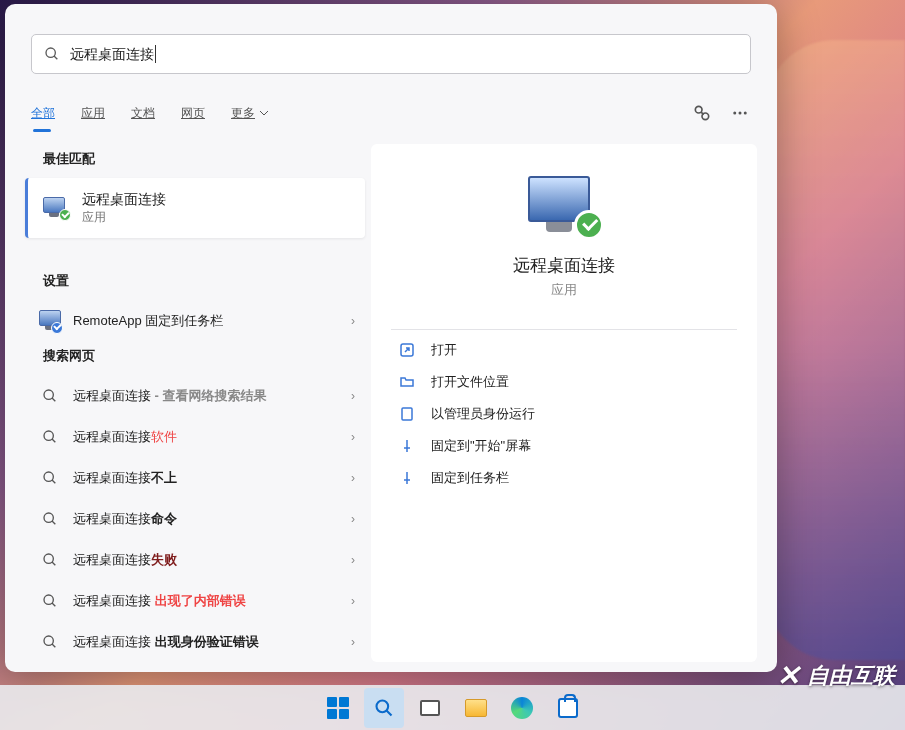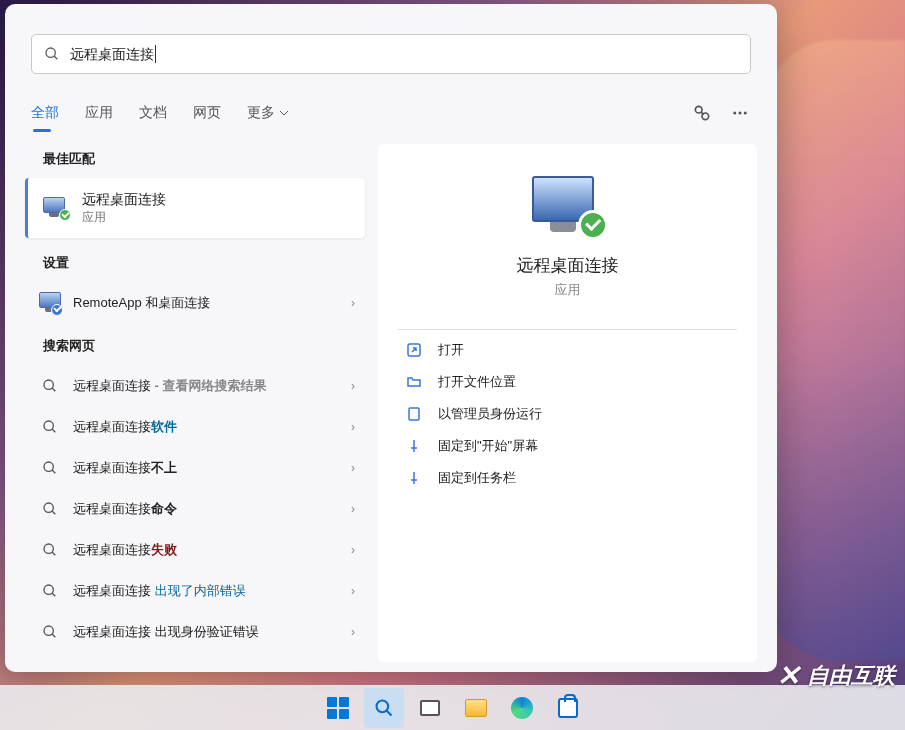--- a/index.html
+++ b/index.html
@@ -50,31 +50,31 @@
 .search-box .query {
   margin-left:10px; font-size:14px; color:#222;
   border-right: 1px solid #333; padding-right:1px; line-height:18px;
 }
 .tabs-row {
   display:flex; align-items:center;
   padding: 0 26px; margin-top: 22px; gap: 26px;
   position:relative;
   height: 34px;
 }
-.tab { font-size:14px; color:#555; cursor:pointer; padding:2px 0; }
+.tab { font-size:12px; color:#555; cursor:pointer; padding:2px 0;text-decoration:underline; }
 .tab.active { color:#2173d9; font-weight:500; position:relative; }
 .tab.active::after {
   content:""; position:absolute; left:2px; bottom:-8px;
   width:18px; height:3px; background:#2173d9; border-radius:2px;
 }
 .tab.more { display:flex;align-items:center;gap:4px; }
 .tab.more svg { width:10px;height:10px; }
 .tabs-right { margin-left:auto; display:flex; gap:16px; color:#555; }
 .tabs-right .iconbtn { width:22px;height:22px;display:flex;align-items:center;justify-content:center;cursor:pointer; }
-.body-row { display:flex; flex:1; overflow:hidden; padding: 14px 20px 10px 20px; gap:13px; }
+.body-row { display:flex; flex:1; overflow:hidden; padding: 14px 20px 10px 20px; gap:6px; }
 .left-col { flex: 0 0 340px; }
 .section-header { font-size:13px; font-weight:600; color:#222; padding:6px 8px 10px 18px; }
 .result {
   display:flex; align-items:center;
   height:41px; border-radius:4px; padding:0 10px 0 14px;
   cursor:pointer;
   position:relative;
 }
 .result .icon { width:22px;height:22px; margin-right:12px; display:flex;align-items:center;justify-content:center; }
 .result .label { font-size:13px; color:#222; }
@@ -192,53 +192,53 @@
               <div class="base"></div>
               <div class="dot"></div>
             </div>
           </div>
         <div class="textblock">
           <div class="label">远程桌面连接</div>
           <div class="subtype">应用</div>
         </div>
       </div>
 
-      <div class="section-header" style="margin-top:10px">设置</div>
+      <div class="section-header" style="margin-top:28px">设置</div>
       <div class="result">
         <div class="icon">
             <div class="rdc-icon">
               <div class="mon"></div>
               <div class="base"></div>
               <div class="dot" style="background:#3a78d8"></div>
             </div>
           </div>
-        <div class="label">RemoteApp 和桌面连接</div>
+        <div class="label">RemoteApp 固定到任务栏</div>
         <div class="chev">›</div>
       </div>
 
-      <div class="section-header" style="margin-top:8px">搜索网页</div>
+      <div class="section-header" style="">搜索网页</div>
       <div id="web-results">
           <div class="result">
             <div class="icon search-icon-small">
               <svg viewBox="0 0 24 24" fill="none" stroke="currentColor" stroke-width="2">
                 <circle cx="10" cy="10" r="7"></circle>
                 <line x1="20" y1="20" x2="15" y2="15"></line>
               </svg>
             </div>
             <div class="label"><span style="font-weight:400">远程桌面连接</span><span class="suf" style="color:#888;font-weight:700"> - 查看网络搜索结果</span></div>
             <div class="chev">›</div>
           </div>
           <div class="result">
             <div class="icon search-icon-small">
               <svg viewBox="0 0 24 24" fill="none" stroke="currentColor" stroke-width="2">
                 <circle cx="10" cy="10" r="7"></circle>
                 <line x1="20" y1="20" x2="15" y2="15"></line>
               </svg>
             </div>
-            <div class="label"><span style="font-weight:400">远程桌面连接</span><span class="suf" style="color:#0369a1;font-weight:700">软件</span></div>
+            <div class="label"><span style="font-weight:400">远程桌面连接</span><span class="suf" style="color:#ef4444;font-weight:400">软件</span></div>
             <div class="chev">›</div>
           </div>
           <div class="result">
             <div class="icon search-icon-small">
               <svg viewBox="0 0 24 24" fill="none" stroke="currentColor" stroke-width="2">
                 <circle cx="10" cy="10" r="7"></circle>
                 <line x1="20" y1="20" x2="15" y2="15"></line>
               </svg>
             </div>
             <div class="label"><span style="font-weight:400">远程桌面连接</span><span class="suf" style="color:#222;font-weight:600">不上</span></div>
@@ -264,31 +264,31 @@
             <div class="label"><span style="font-weight:400">远程桌面连接</span><span class="suf" style="color:#7f1d1d;font-weight:600">失败</span></div>
             <div class="chev">›</div>
           </div>
           <div class="result">
             <div class="icon search-icon-small">
               <svg viewBox="0 0 24 24" fill="none" stroke="currentColor" stroke-width="2">
                 <circle cx="10" cy="10" r="7"></circle>
                 <line x1="20" y1="20" x2="15" y2="15"></line>
               </svg>
             </div>
-            <div class="label"><span style="font-weight:400">远程桌面连接 </span><span class="suf" style="color:#0369a1;font-weight:400">出现了内部错误</span></div>
-            <div class="chev">›</div>
-          </div>
-          <div class="result">
-            <div class="icon search-icon-small">
-              <svg viewBox="0 0 24 24" fill="none" stroke="currentColor" stroke-width="2">
-                <circle cx="10" cy="10" r="7"></circle>
-                <line x1="20" y1="20" x2="15" y2="15"></line>
-              </svg>
-            </div>
-            <div class="label"><span style="font-weight:400">远程桌面连接 </span><span class="suf" style="color:#222;font-weight:400">出现身份验证错误</span></div>
+            <div class="label"><span style="font-weight:400">远程桌面连接 </span><span class="suf" style="color:#ef4444;font-weight:700">出现了内部错误</span></div>
+            <div class="chev">›</div>
+          </div>
+          <div class="result">
+            <div class="icon search-icon-small">
+              <svg viewBox="0 0 24 24" fill="none" stroke="currentColor" stroke-width="2">
+                <circle cx="10" cy="10" r="7"></circle>
+                <line x1="20" y1="20" x2="15" y2="15"></line>
+              </svg>
+            </div>
+            <div class="label"><span style="font-weight:400">远程桌面连接 </span><span class="suf" style="color:#222;font-weight:700">出现身份验证错误</span></div>
             <div class="chev">›</div>
           </div>
         </div>
 
     </div>
 
     <div class="preview-pane">
       <div class="preview-icon-big">
         <div class="rdc-icon-big">
             <div class="mon"></div>

